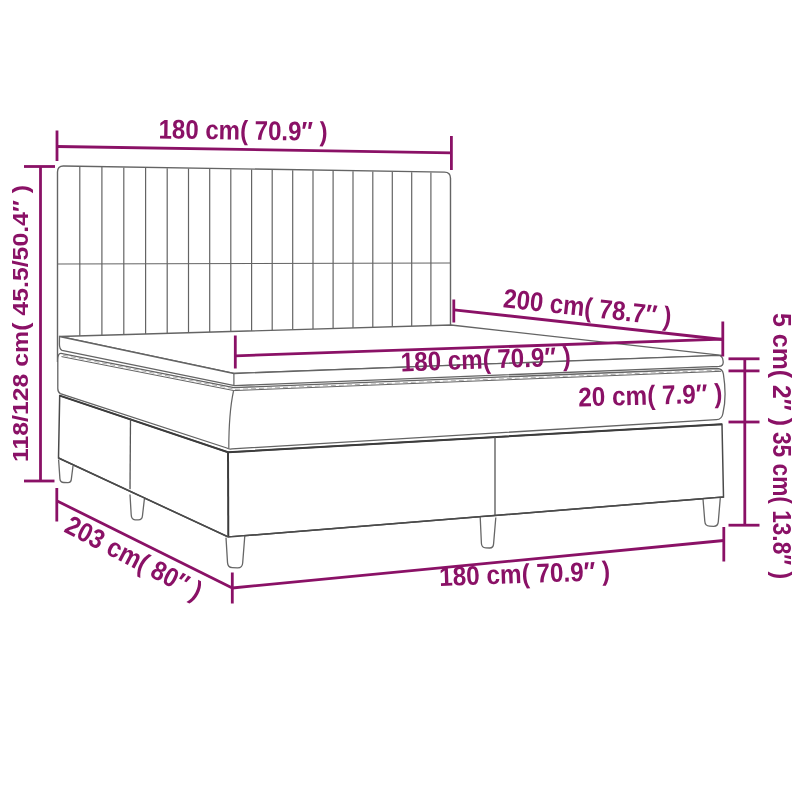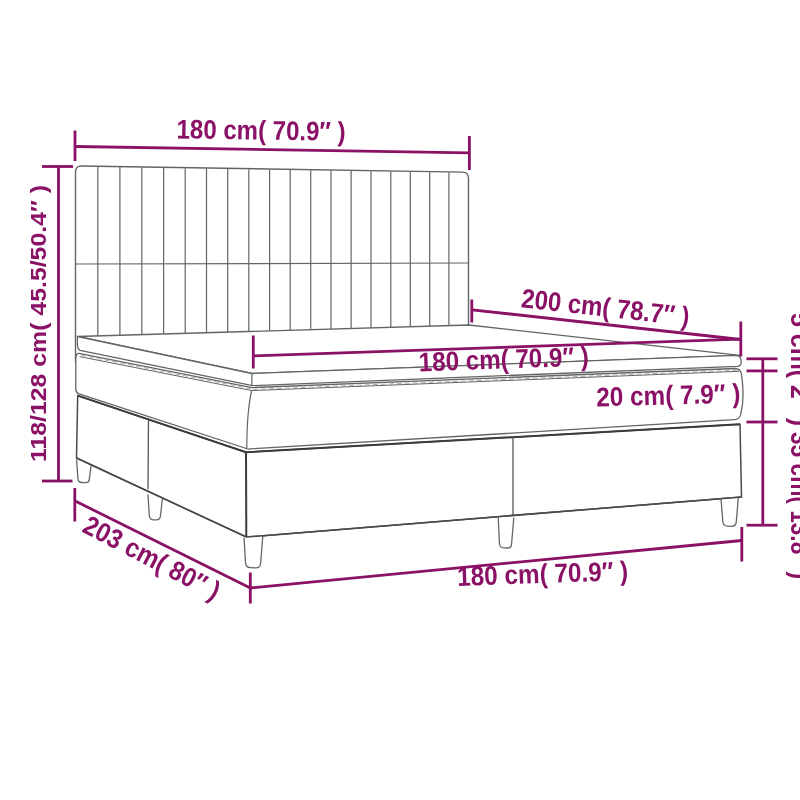--- a/index.html
+++ b/index.html
@@ -1,16 +1,16 @@
 <!DOCTYPE html>
 <html><head>
 <meta charset="utf-8">
 <style>
 html,body{margin:0;padding:0;background:#ffffff;}
-.wrap{width:700px;height:800px;position:relative;font-family:"Liberation Sans",sans-serif;padding-left:18px;}
+.wrap{width:700px;height:800px;position:relative;font-family:"Liberation Sans",sans-serif;}
 text{font-family:"Liberation Sans",sans-serif;font-weight:bold;fill:#8a1166;}
 </style>
 </head>
 <body>
 <div class="wrap">
 <svg width="800" height="800" viewBox="0 0 800 800" xmlns="http://www.w3.org/2000/svg">
 <rect width="800" height="800" fill="#ffffff"></rect>
 
 <g>
 <path d="M57.5,362 L57.5,171.9 Q57.5,165.9 63.5,166 L444.5,172.1 Q450.5,172.2 450.5,178.2 L450.5,325" fill="#ffffff" stroke="#646464" stroke-width="1.4"></path>

